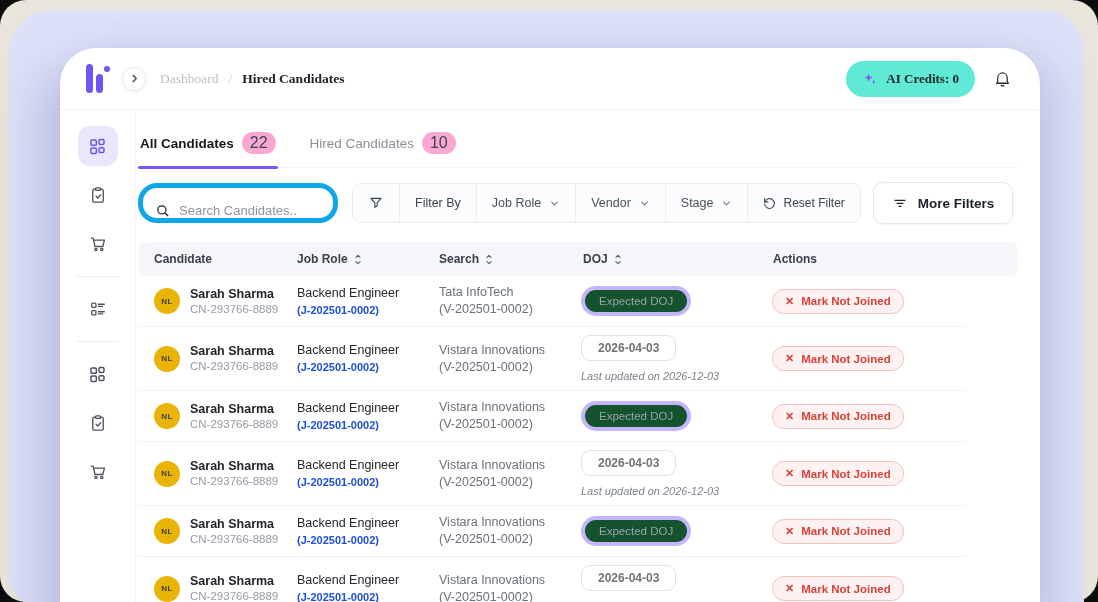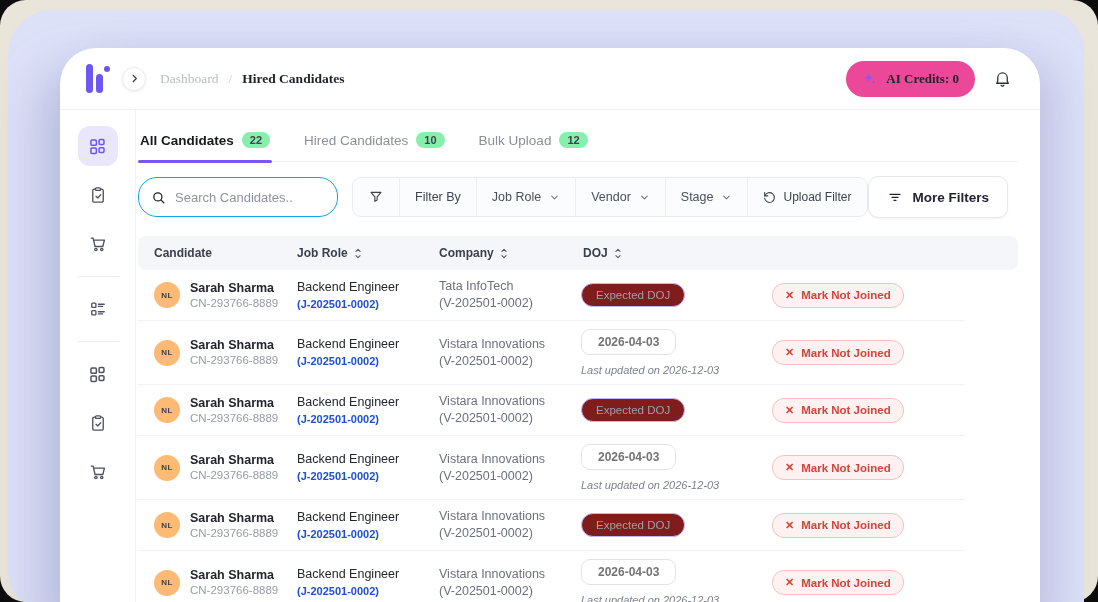--- a/index.html
+++ b/index.html
@@ -22,89 +22,89 @@
   .logo .b2 { position:absolute; left:12px; top:10px; width:7px; height:19px; border-radius:4px; background:#6e57f1; }
   .logo .dot { position:absolute; left:20px; top:2px; width:6px; height:6px; border-radius:50%; background:#6e57f1; }
   .collapse-btn { width:24px; height:24px; border-radius:50%; background:#fff; border:1px solid #e9eaef;
      display:flex; align-items:center; justify-content:center; margin-left:11px; color:#3a3f49;
      box-shadow:0 1px 3px rgba(16,24,40,.07); cursor:pointer; }
   .crumbs { display:flex; align-items:center; gap:10px; margin-left:14px; font-size:13.5px; }
   .crumb-prev { color:#b9bdc6; }
   .crumb-sep { color:#c9ccd3; }
   .crumb-cur { color:#1e2128; font-weight:700; }
   .hdr-right { margin-left:auto; display:flex; align-items:center; gap:18px; }
-  .ai-pill { display:flex; align-items:center; gap:8px; background:#ec4899; border-radius:999px;
+  .ai-pill { display:flex; align-items:center; gap:8px; background:#5eead4; border-radius:999px;
      height:36px; padding:0 16px; font-size:13px; font-weight:600; color:#22252c; cursor:pointer; }
   .sparkle { position:relative; width:16px; height:16px; color:#7b5cf5; }
   .bell { color:#2a2e37; display:flex; }
 
   
   .app-body { display:flex; height:calc(100% - 62px); }
   .sidebar { width:76px; border-right:1px solid #f2f3f6; padding-top:16px;
      display:flex; flex-direction:column; align-items:center; gap:9px; flex:0 0 auto; }
   .side-btn { width:40px; height:40px; border-radius:12px; display:flex; align-items:center;
      justify-content:center; color:#4b515e; cursor:pointer; }
   .side-btn.active { background:#eae6fc; color:#6b53ef; }
   .side-div { width:42px; height:1px; background:#ebedf1; margin:3px 0; }
 
   .main { flex:1; padding:14px 22px 0 2px; }
 
   
   .tabs { display:flex; gap:30px; border-bottom:1px solid #eef0f3; padding-top:2px; }
   .tab { display:flex; align-items:center; gap:8px; padding:6px 2px 13px; font-size:13.5px;
      color:#8a8f99; cursor:pointer; position:relative; }
-  .tab .badge { background:#86efac; border-radius:999px; font-size:11px; font-weight:700;
+  .tab .badge { background:#f9a8d4; border-radius:999px; font-size:16px; font-weight:400;
      color:#3e434d; padding:2px 8px; }
   .tab.active { color:#16181d; font-weight:700; }
   .tab.active::after { content:""; position:absolute; left:0; right:0; bottom:-2px; height:3px;
      border-radius:3px; background:#7b57f2; }
 
   
   .toolbar { margin-top:14px; display:flex; align-items:center; }
-  .search { width:200px; height:40px; border:1px solid #0ea5e9; border-radius:19px; background:#fff;
-     display:flex; align-items:center; gap:9px; padding:0 12px; color:#1f232b; }
+  .search { width:200px; height:40px; border:5px solid #0ea5e9; border-radius:19px; background:#fff;
+     display:flex; align-items:flex-end; gap:9px; padding:0 12px; color:#1f232b; }
   .search input { border:none; outline:none; width:150px; font-size:13px; color:#3a3f49;
      font-family:"Liberation Sans", sans-serif; background:transparent; }
   .search input::placeholder { color:#8d939e; }
   .filter-group { margin-left:14px; height:40px; display:flex; align-items:stretch;
      border:1px solid #e9ebef; border-radius:9px; background:#fbfcfd; overflow:hidden; }
   .fseg { display:flex; align-items:center; gap:8px; padding:0 15px; font-size:12.5px; color:#3f4450;
      border-right:1px solid #eceef2; white-space:nowrap; }
   .fseg:last-child { border-right:none; }
   .fseg.drop { color:#4a4f5c; cursor:pointer; }
   .fseg .chev { color:#6a7078; display:flex; }
   .fseg.reset { cursor:pointer; gap:7px; font-size:12px; }
-  .more-filters { margin-left:0; height:42px; border:1px solid #e7e8ec; border-radius:10px;
+  .more-filters { margin-left:12px; height:42px; border:1px solid #e7e8ec; border-radius:10px;
      background:#fff; display:flex; align-items:center; gap:10px; padding:0 18px; font-size:13.5px;
      font-weight:600; color:#202430; cursor:pointer; box-shadow:0 1px 2px rgba(16,24,40,.05); }
 
   
   .table { margin-top:18px; width:880px; }
   .thead { display:grid; grid-template-columns:159px 142px 138px 180px 1fr; align-items:center;
      height:34px; background:#f5f6f9; border-radius:8px; font-size:12px; font-weight:600; color:#3a3f4a; }
   .th { display:flex; align-items:center; gap:5px; }
   .th.c1 { padding-left:16px; }
   .th.c4 { padding-left:6px; }
   .th.c5 { padding-left:16px; }
   .th .sort { color:#565c68; display:flex; cursor:pointer; }
   .tbody { width:827px; }
   .trow { display:grid; grid-template-columns:159px 142px 138px 180px 1fr; align-items:center;
      border-bottom:1px solid #f1f2f5; padding:8px 0; min-height:46px; }
   .cell-cand { display:flex; align-items:center; gap:10px; padding-left:16px; }
-  .avatar { width:26px; height:26px; border-radius:50%; background:#fdba74; color:#3c414c;
+  .avatar { width:26px; height:26px; border-radius:50%; background:#eab308; color:#3c414c;
      font-size:8px; font-weight:700; display:flex; align-items:center; justify-content:center;
      letter-spacing:.3px; flex:0 0 auto; }
   .cand-name { font-size:12.5px; font-weight:700; color:#22252c; display:block; line-height:16px; }
   .cand-code { font-size:11.5px; color:#959ba6; display:block; line-height:15px; }
   .role-1 { font-size:12.5px; color:#23262e; font-weight:500; display:block; line-height:17px; }
   .role-2 { font-size:11px; color:#1d4ed8; display:block; line-height:16px;font-weight:bold; }
   .comp-1, .comp-2 { font-size:12.5px; color:#6a707c; display:block; line-height:17px; }
   .cell-doj { padding-left:4px; }
-  .doj-expected { display:inline-block; padding:5px 14px; border:1px solid #c4b5fd; border-radius:999px;
-     color:#9aa1ad; font-size:11.5px; background:#7f1d1d; cursor:pointer; }
+  .doj-expected { display:inline-block; padding:5px 14px; border:4px solid #c4b5fd; border-radius:999px;
+     color:#9aa1ad; font-size:11.5px; background:#14532d; cursor:pointer; }
   .doj-chip { display:inline-block; padding:5px 16px; border:1px solid #e1e3e9; border-radius:9px;
      color:#737373; font-size:12px; font-weight:700; background:#fff; cursor:pointer; }
   .doj-updated { margin-top:9px; font-size:11px; font-style:italic; color:#7c828c; display:block; }
   .cell-act { padding-left:15px; }
   .btn-notjoin { display:inline-flex; align-items:center; gap:7px; padding:5px 12px; border-radius:12px;
      border:1px solid #f1c3be; background:#fdf2f1; color:#d5443a; font-size:11.5px; font-weight:600;
      cursor:pointer; font-family:"Liberation Sans", sans-serif; }
   .btn-notjoin .x { font-size:11px; font-weight:700; }
 
   svg { display:block; }
@@ -230,24 +230,20 @@
     <div class="main">
 
       <div class="tabs">
         <div class="tab active">
           <span>All Candidates</span>
           <span class="badge">22</span>
         </div>
         <div class="tab">
           <span>Hired Candidates</span>
           <span class="badge">10</span>
-        </div>
-        <div class="tab">
-          <span>Bulk Upload</span>
-          <span class="badge">12</span>
         </div>
       </div>
 
       <div class="toolbar">
         <div class="search">
           <span>
             <svg width="15" height="15" viewBox="0 0 24 24" fill="none" stroke="currentColor" stroke-width="2" stroke-linecap="round">
                 <circle cx="11" cy="11" r="6.5"></circle>
                 <path d="m16.2 16.2 4.3 4.3"></path>
               </svg>
@@ -285,21 +281,21 @@
                 </svg>
             </span>
           </div>
           <div class="fseg reset">
             <span>
               <svg width="13" height="13" viewBox="0 0 24 24" fill="none" stroke="currentColor" stroke-width="2" stroke-linecap="round" stroke-linejoin="round">
                   <path d="M3 3v6h6"></path>
                   <path d="M3.5 9a9 9 0 1 1-.5 4"></path>
                 </svg>
             </span>
-            <span>Upload Filter</span>
+            <span>Reset Filter</span>
           </div>
         </div>
         <div class="more-filters">
           <span>
             <svg width="16" height="16" viewBox="0 0 24 24" fill="none" stroke="currentColor" stroke-width="2" stroke-linecap="round">
                 <path d="M4.5 8h15M7.5 12.5h9M10.5 17h3"></path>
               </svg>
           </span>
           <span>More Filters</span>
         </div>
@@ -313,37 +309,40 @@
           <div class="th c2">
             <span>Job Role</span>
             <span class="sort">
               <svg width="10" height="13" viewBox="0 0 24 28" fill="none" stroke="currentColor" stroke-width="2.6" stroke-linecap="round" stroke-linejoin="round">
                   <path d="m7 9 5-5 5 5"></path>
                   <path d="m7 19 5 5 5-5"></path>
                 </svg>
             </span>
           </div>
           <div class="th c3">
-            <span>Company</span>
+            <span>Search</span>
             <span class="sort">
               <svg width="10" height="13" viewBox="0 0 24 28" fill="none" stroke="currentColor" stroke-width="2.6" stroke-linecap="round" stroke-linejoin="round">
                   <path d="m7 9 5-5 5 5"></path>
                   <path d="m7 19 5 5 5-5"></path>
                 </svg>
             </span>
           </div>
           <div class="th c4">
             <span>DOJ</span>
             <span class="sort">
               <svg width="10" height="13" viewBox="0 0 24 28" fill="none" stroke="currentColor" stroke-width="2.6" stroke-linecap="round" stroke-linejoin="round">
                   <path d="m7 9 5-5 5 5"></path>
                   <path d="m7 19 5 5 5-5"></path>
                 </svg>
             </span>
           </div>
+          <div class="th c5">
+            <span>Actions</span>
+          </div>
         </div>
         <div class="tbody">
             <div class="trow">
     <div class="cell-cand">
       <span class="avatar">NL</span>
       <span>
         <span class="cand-name">Sarah Sharma</span>
         <span class="cand-code">CN-293766-8889</span>
       </span>
     </div>

